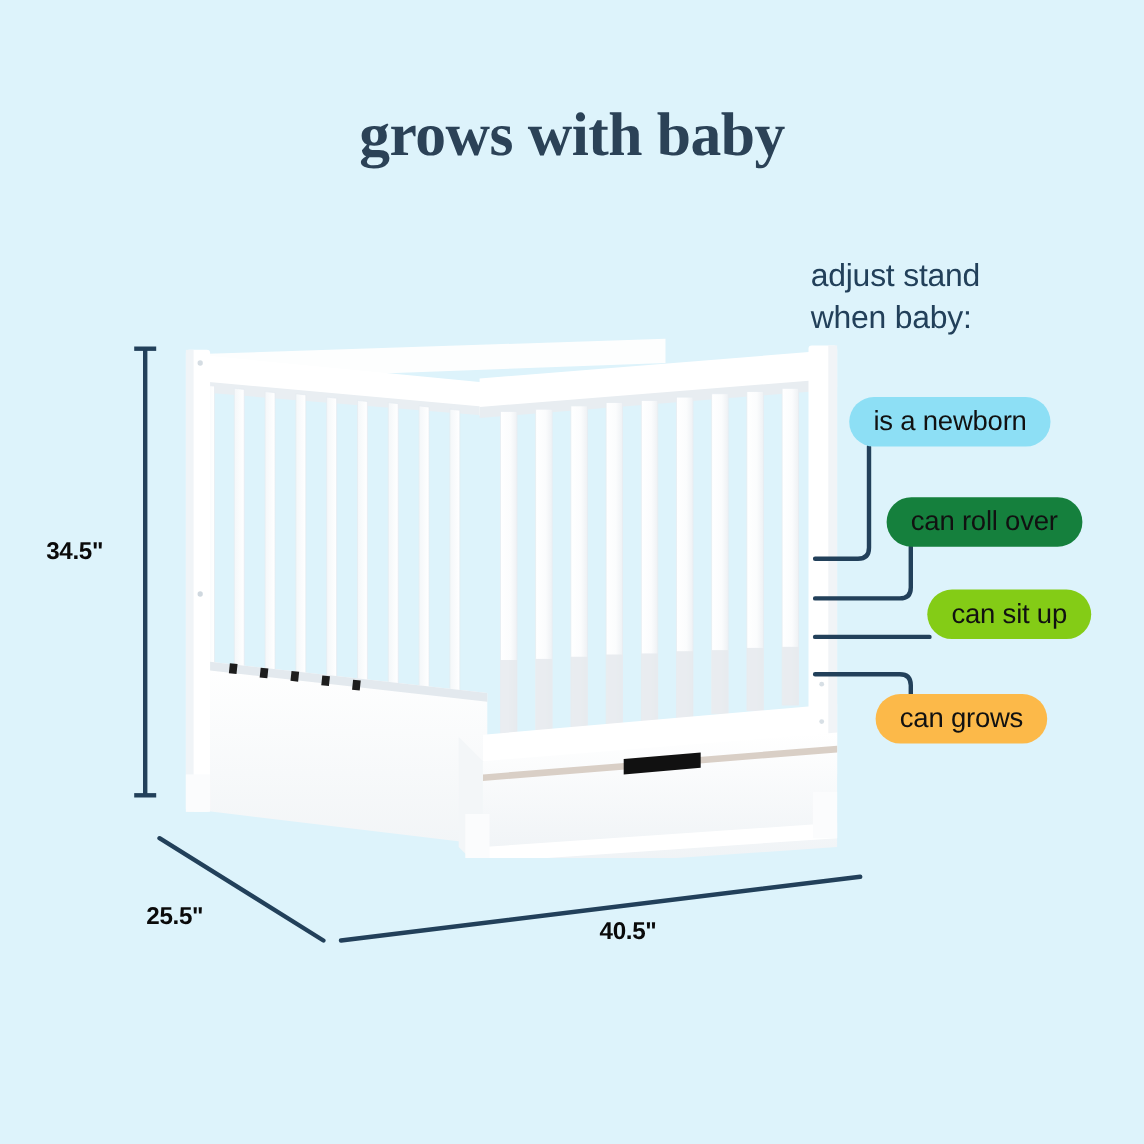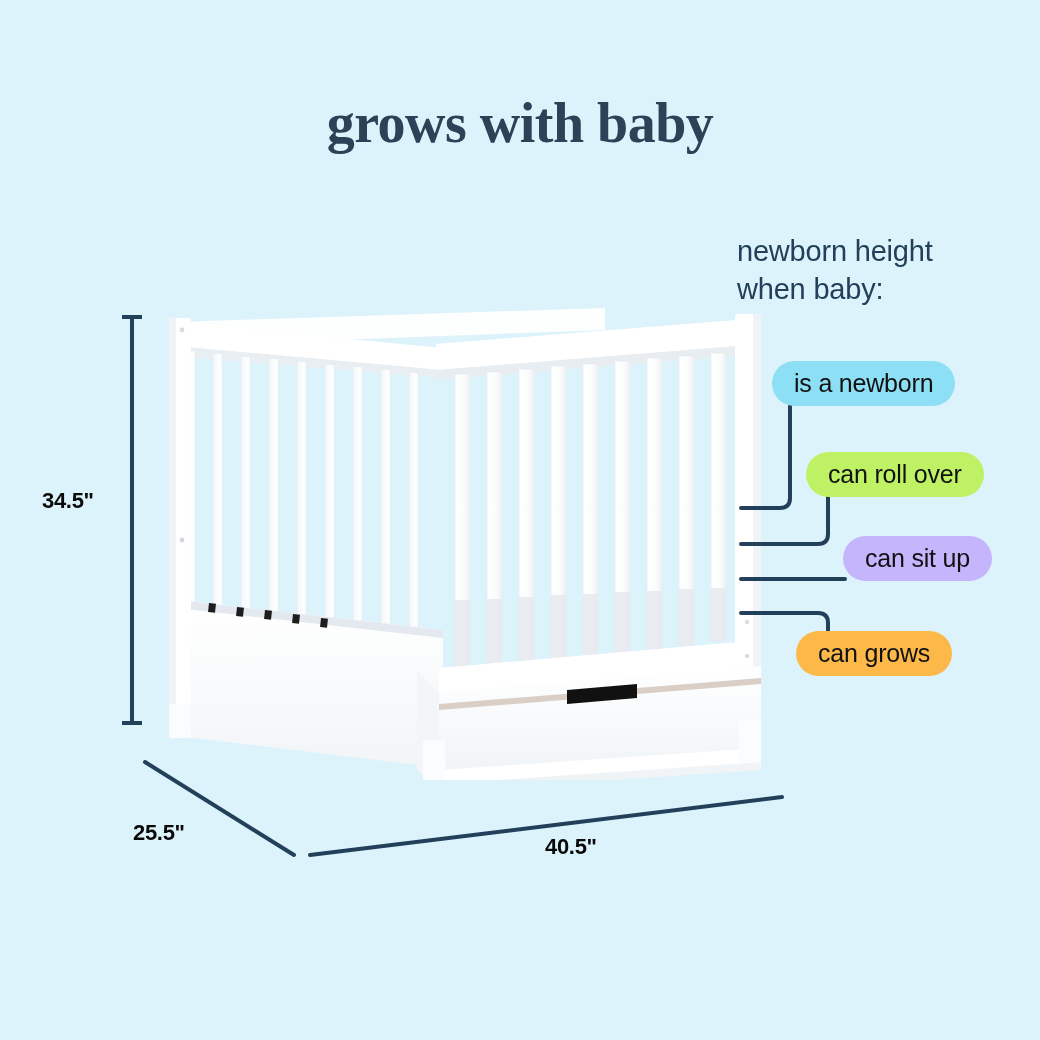--- a/index.html
+++ b/index.html
@@ -204,44 +204,44 @@
       <polygon points="262,370 284,392 284,492 262,470" fill="#f3f6f8"></polygon>
 
       <polygon points="284,470 606,448 606,462 284,484" fill="#ffffff"></polygon>
       <rect x="268" y="440" width="22" height="44" fill="#fbfcfd"></rect>
       <rect x="584" y="420" width="22" height="42" fill="#fbfcfd"></rect>
       <rect x="14" y="404" width="22" height="34" fill="#fbfcfd"></rect>
     </svg>
   </div>
 
   <div id="adjust-head" style="color: rgb(34, 64, 90);">
-    <div>newborn height</div>
+    <div>adjust stand</div>
     <div>when baby:</div>
   </div>
 
   <svg id="connectors" viewBox="0 0 1040 1040" xmlns="http://www.w3.org/2000/svg">
 
     <path d="M 790 406 L 790 498 Q 790 508 780 508 L 741 508" fill="none" stroke="#22405a" stroke-width="4" stroke-linecap="round"></path>
 
     <path d="M 828 497 L 828 534 Q 828 544 818 544 L 741 544" fill="none" stroke="#22405a" stroke-width="4" stroke-linecap="round"></path>
 
     <path d="M 845 579 L 741 579" fill="none" stroke="#22405a" stroke-width="4" stroke-linecap="round"></path>
 
     <path d="M 828 632 L 828 623 Q 828 613 818 613 L 741 613" fill="none" stroke="#22405a" stroke-width="4" stroke-linecap="round"></path>
   </svg>
 
   <div class="pill" style="left: 772px; top: 361px; background: rgb(141, 223, 245);">
     <span>is a newborn</span>
   </div>
 
-  <div class="pill" style="left: 806px; top: 452px; background: #bef264;">
+  <div class="pill" style="left: 806px; top: 452px; background: #15803d;">
     <span>can roll over</span>
   </div>
 
-  <div class="pill" style="left: 843px; top: 536px; background: #c4b5fd;">
+  <div class="pill" style="left: 843px; top: 536px; background: #84cc16;">
     <span>can sit up</span>
   </div>
 
   <div class="pill" style="left: 796px; top: 631px; background: rgb(252, 185, 73);">
     <span>can grows</span>
   </div>
 
   <svg id="dim-lines" style="position:absolute;left:0;top:0;width:1040px;height:1040px;pointer-events:none;" viewBox="0 0 1040 1040" xmlns="http://www.w3.org/2000/svg">
 
     <line x1="132" y1="317" x2="132" y2="723" stroke="#22405a" stroke-width="4"></line>

